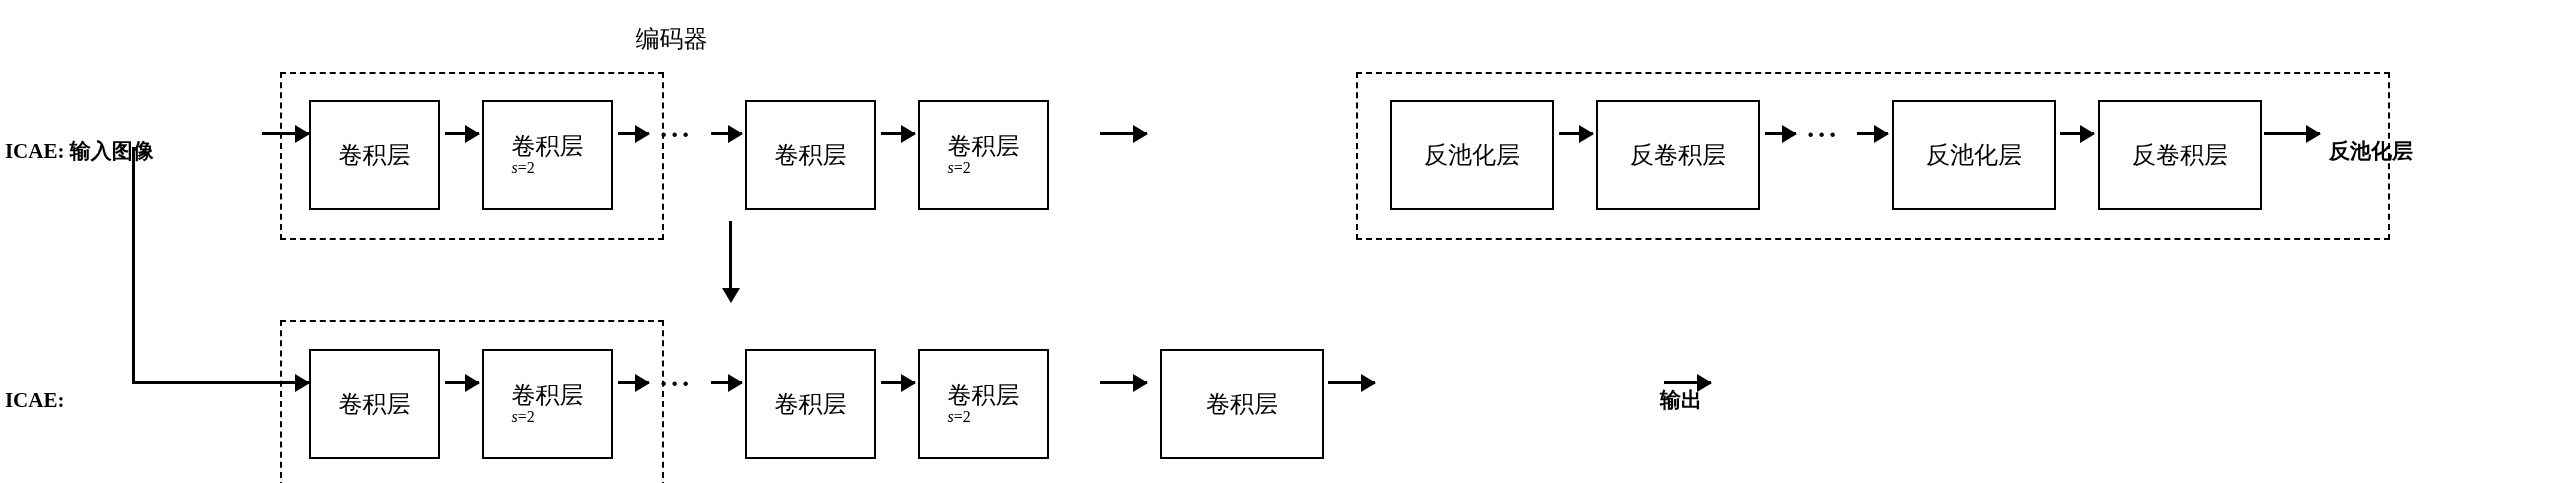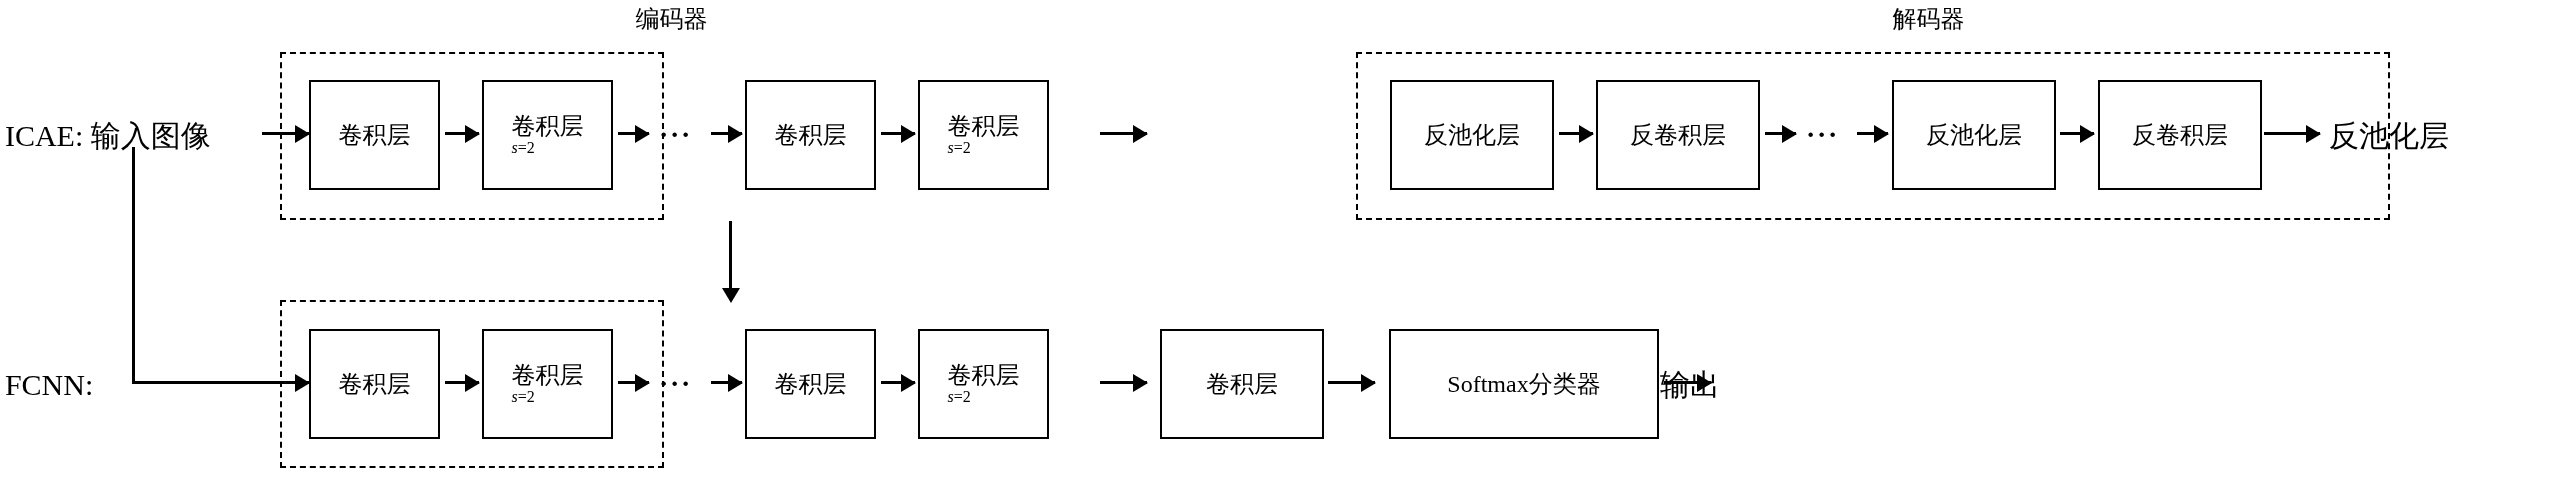--- a/index.html
+++ b/index.html
@@ -1,36 +1,36 @@
 <!DOCTYPE html>
 <html style="font-size:13px"><head>
 <meta charset="utf-8">
 <style>
   html,body{margin:0;padding:0;background:#fff;}
   body{width:2576px;height:483px;overflow:hidden;
        font-family:"Liberation Serif","DejaVu Serif",serif;color:#000;}
   #canvas{position:relative;width:2576px;height:483px;}
 
-  .abs{position:absolute;box-sizing:border-box;}
+  .abs{position:absolute;box-sizing:border-box;margin-top:20px;}
 
   
   .grp-title{font-size:24px;line-height:1;white-space:nowrap;text-align:center;}
 
   
   .dashed{border:2.5px dashed #000;}
 
   
   .node{border:2.5px solid #000;background:#fff;display:flex;align-items:center;
         justify-content:center;text-align:left;font-size:24px;line-height:1.12;
         white-space:nowrap;}
   .node .sub{display:block;font-size:16px;}
   .node .it{font-style:italic;}
 
   
-  .txt{font-size:30px;line-height:1;white-space:nowrap;}
+  .txt{font-size:21px;line-height:1;white-space:nowrap;font-weight:bold;}
 
   
   .harrow{height:3.3px;background:#000;}
   .harrow::after{content:"";position:absolute;right:-0.8px;top:-7.4px;
         width:0;height:0;border-top:9px solid transparent;
         border-bottom:9px solid transparent;border-left:15.5px solid #000;}
   .harrow{position:absolute;}
 
   
   .varrow{width:3.3px;background:#000;position:absolute;}
@@ -46,21 +46,20 @@
   .dots{font-size:28px;line-height:1;letter-spacing:1.6px;white-space:nowrap;
         position:absolute;font-weight:bold;}
 </style>
 </head>
 <body>
 
 <div id="canvas">
 
   <div class="abs grp-title" style="left:336px;top:6.5px;width:671px;"><span>编码器</span></div>
 
-  <div class="abs grp-title" style="left:1356px;top:6.5px;width:1145px;"><span>解码器</span></div>
 
   <div class="abs txt" style="left:4.9px;top:121px;">ICAE: 输入图像</div>
 
   <div class="harrow" style="left:262px;top:132px;width:47px;"></div>
 
   <div class="abs dashed" style="left:280px;top:52px;width:384px;height:168px;"></div>
 
   <div class="abs node" style="left:309px;top:80px;width:131px;height:110px;">
     <span>卷积层</span>
   </div>
@@ -126,21 +125,21 @@
   <div class="harrow" style="left:2264px;top:132px;width:56px;"></div>
 
   <div class="abs txt" style="left:2329px;top:121px;">反池化层</div>
 
   <div class="varrow" style="left:729px;top:221px;height:70px;"></div>
 
   <div class="vline" style="left:132px;top:147px;height:237px;"></div>
   <div class="hline" style="left:132px;top:381px;width:131px;"></div>
   <div class="harrow" style="left:262px;top:381px;width:47px;"></div>
 
-  <div class="abs txt" style="left:4.9px;top:370px;">FCNN:</div>
+  <div class="abs txt" style="left:4.9px;top:370px;">ICAE:</div>
 
   <div class="abs dashed" style="left:280px;top:300px;width:384px;height:168px;"></div>
 
   <div class="abs node" style="left:309px;top:329px;width:131px;height:110px;">
     <span>卷积层</span>
   </div>
 
   <div class="harrow" style="left:445px;top:381px;width:34px;"></div>
 
   <div class="abs node" style="left:482px;top:329px;width:131px;height:110px;">
@@ -170,22 +169,19 @@
   </div>
 
   <div class="harrow" style="left:1100px;top:381px;width:47px;"></div>
 
   <div class="abs node" style="left:1160px;top:329px;width:164px;height:110px;">
     <span>卷积层</span>
   </div>
 
   <div class="harrow" style="left:1328px;top:381px;width:47px;"></div>
 
-  <div class="abs node" style="left:1389px;top:329px;width:270px;height:110px;">
-    <span>Softmax分类器</span>
-  </div>
 
   <div class="harrow" style="left:1664px;top:381px;width:47px;"></div>
 
   <div class="abs txt" style="left:1660px;top:370px;">输出</div>
 
 </div>
 
 
 </body></html>

